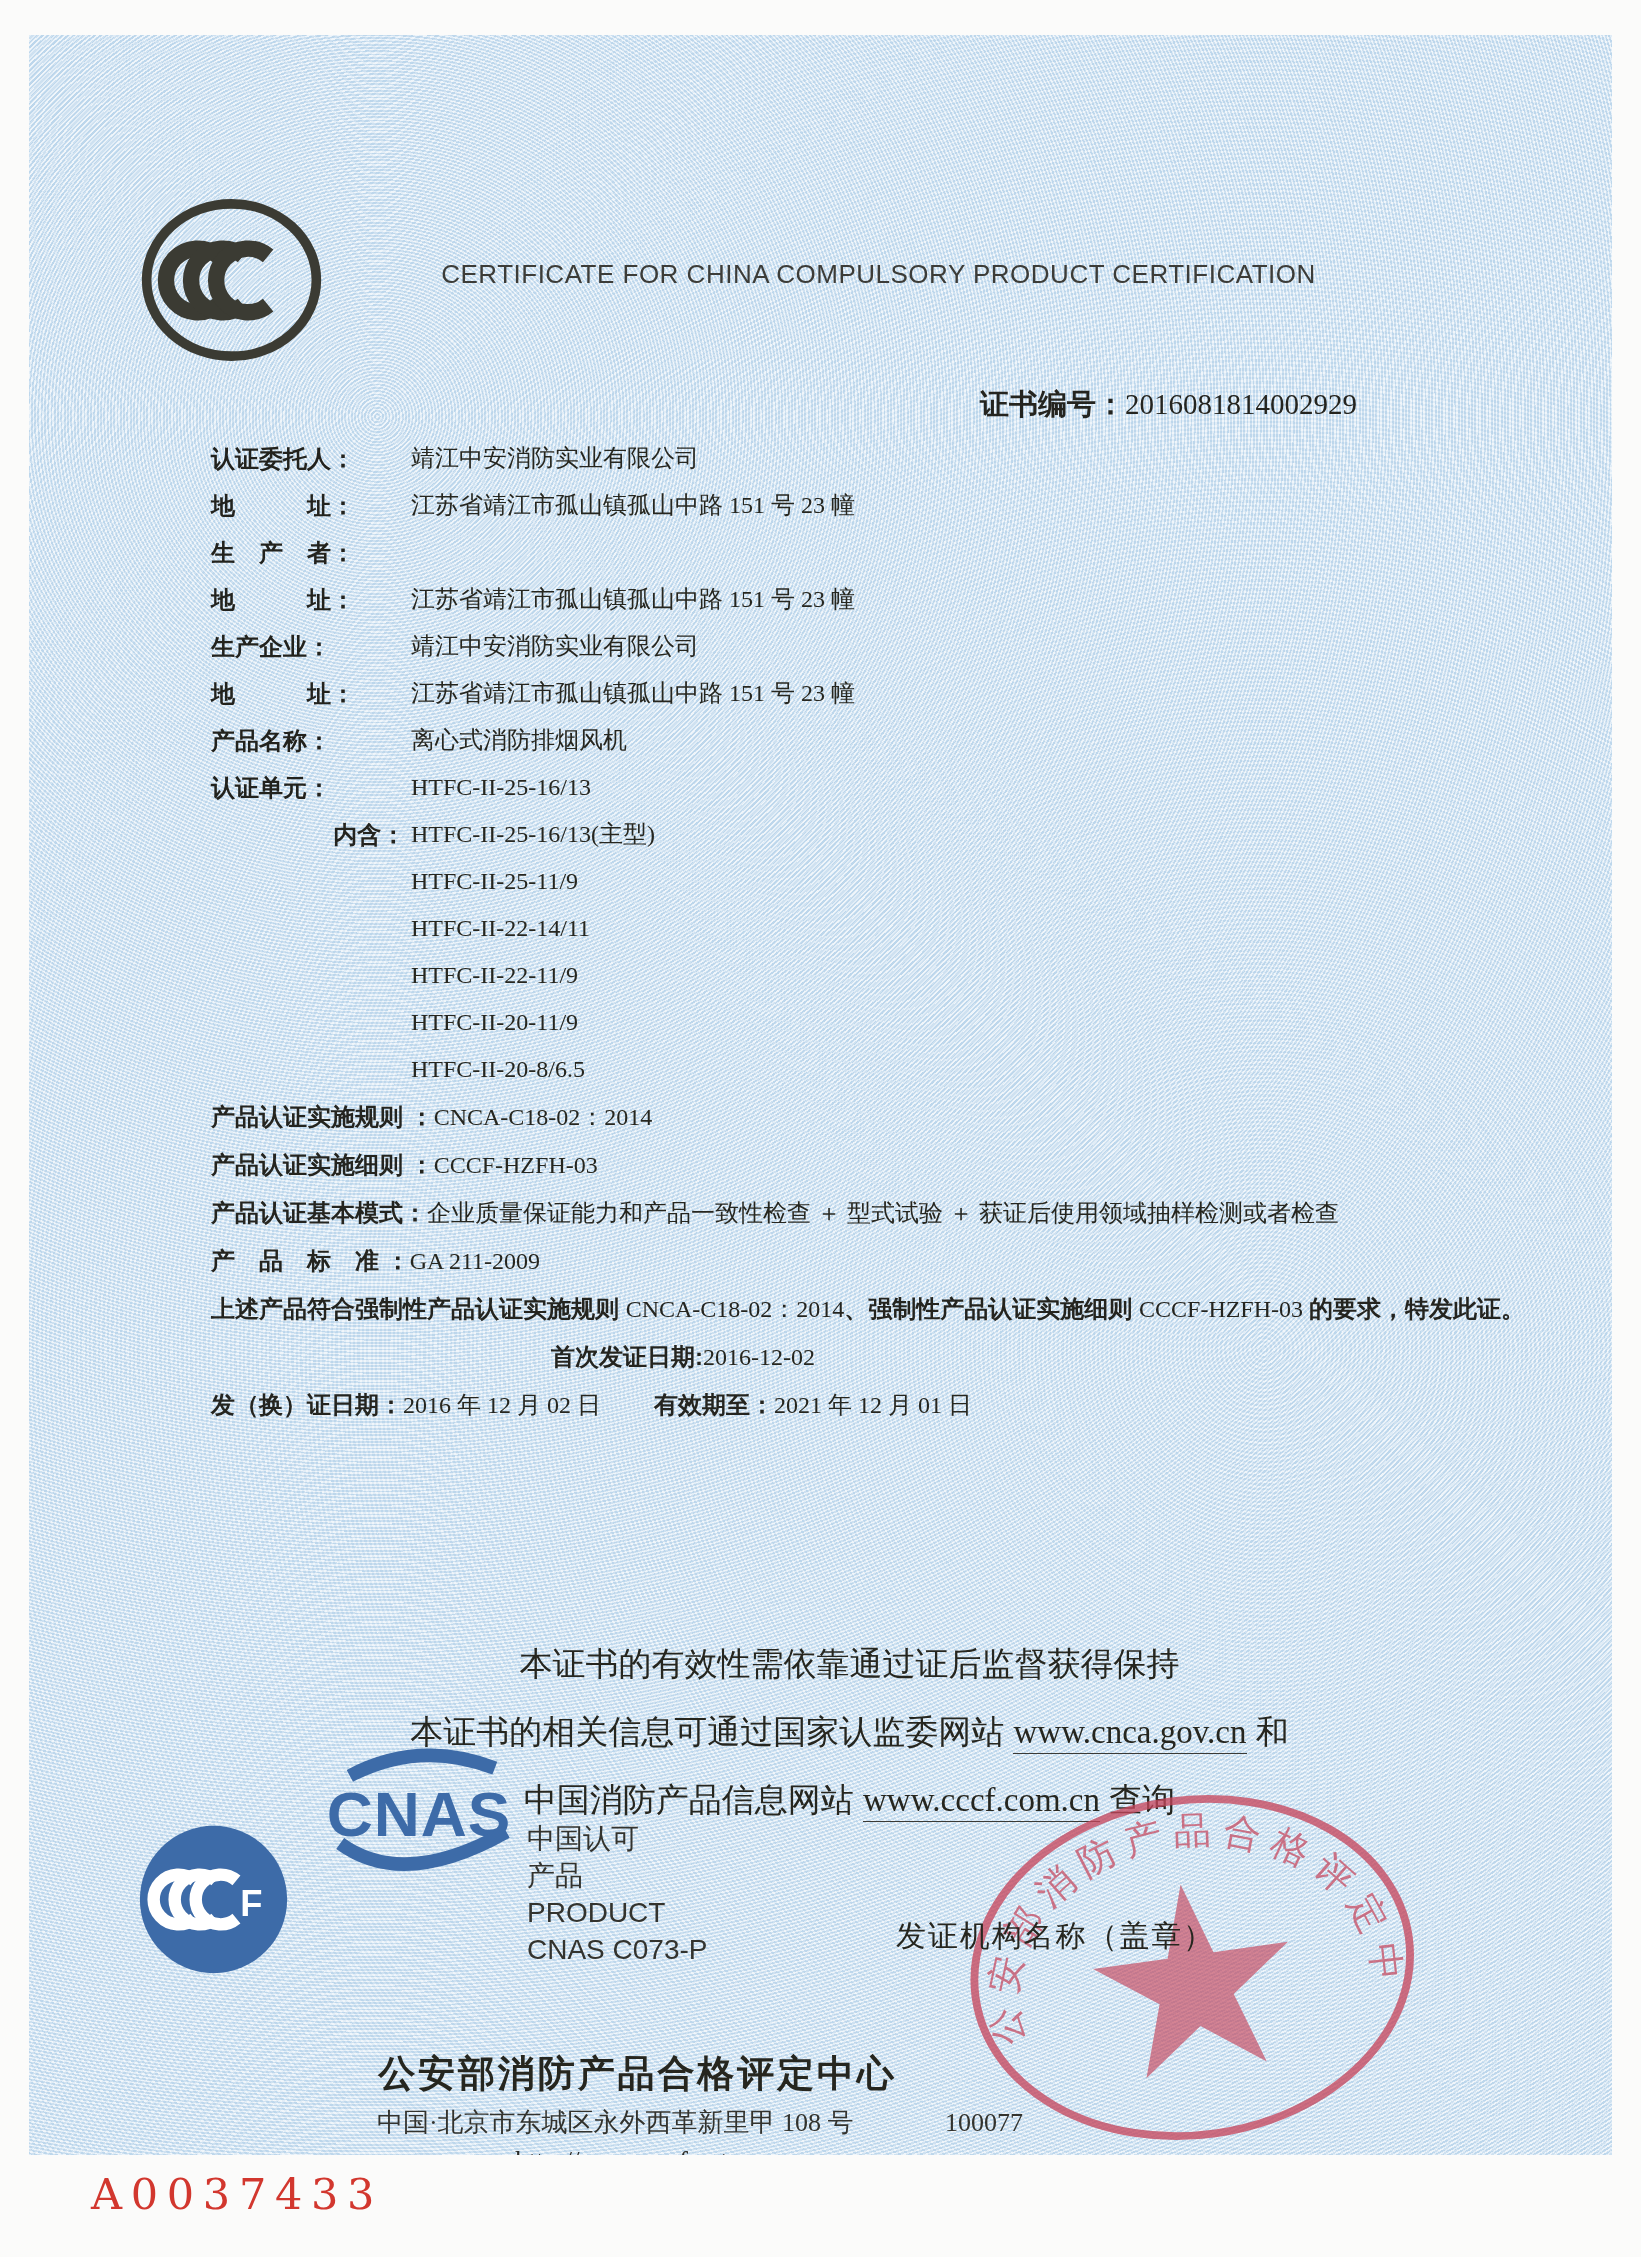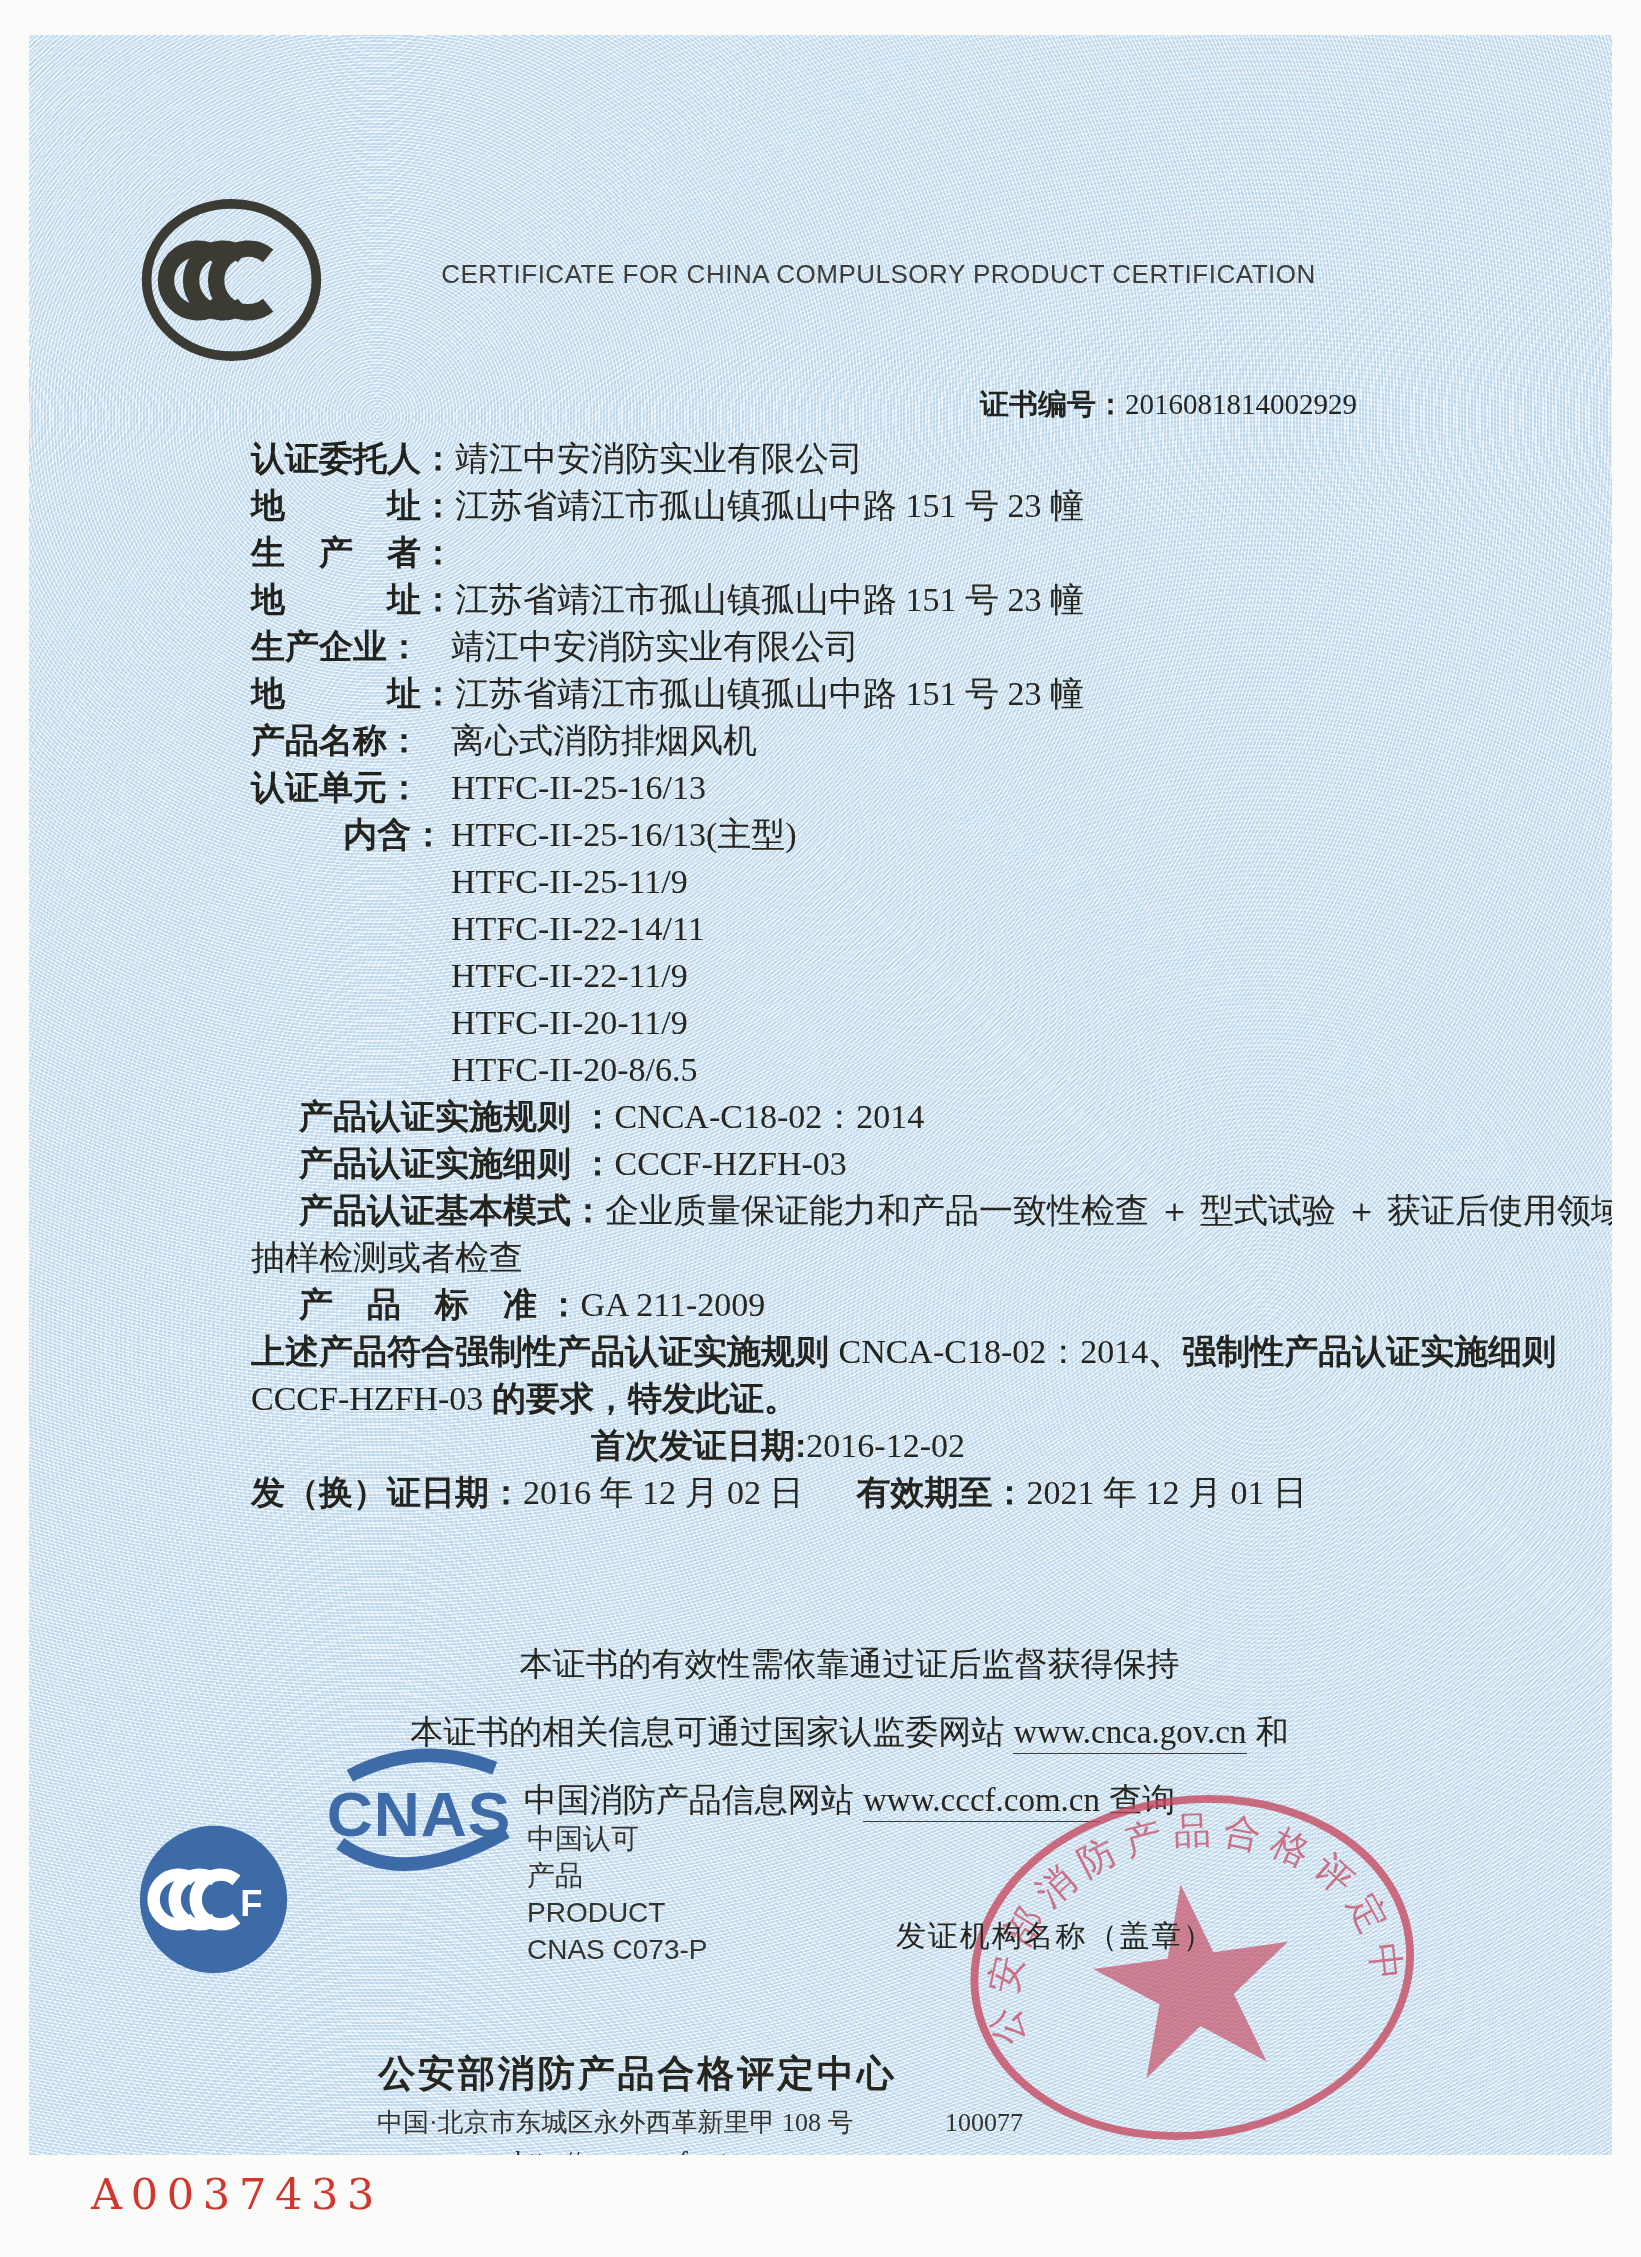--- a/index.html
+++ b/index.html
@@ -27,29 +27,29 @@
 
   
   .head { position:absolute; left:280px; top:209px; width:1139px; text-align:center; }
   .title { font-size:45px; font-weight:700; letter-spacing:6.8px; color:#2c2c26; }
   .subtitle { margin-top:15.4px; font-size:26px; letter-spacing:0.5px; color:#3c3c38; font-family:"Liberation Sans", sans-serif; }
 
   .certno { position:absolute; left:951px; top:350px; font-size:29px; white-space:nowrap; }
   .certno .lbl { font-weight:600; }
 
   
-  .main { position:absolute; left:182px; top:400px; width:1427px; font-size:34px; line-height:47px;padding-left:40px; }
+  .main { position:absolute; left:182px; top:400px; width:1427px; font-size:24px; line-height:47px; }
   .f-row { display:flex; }
   .f-label { flex:0 0 200px; font-weight:700; font-family:"Liberation Sans", sans-serif; white-space:pre; color:#22221d; }
   .f-value { font-family:"Liberation Serif", serif; color:#26261f; }
   .m-row { display:flex; }
   .m-label { flex:0 0 200px; text-align:right; padding-right:5.8px; font-weight:700; font-family:"Liberation Sans", sans-serif; }
   .m-items { }
   .m-items div { }
-  .rule-row .f-label2 { font-weight:700; font-family:"Liberation Sans", sans-serif;margin-left:48px; }
+  .rule-row .f-label2 { font-weight:700; font-family:"Liberation Sans", sans-serif; }
   .rule-row { }
   .stmt { font-weight:700; font-family:"Liberation Sans", sans-serif; }
   .stmt .code { font-weight:400; font-family:"Liberation Serif", serif; }
   .first-date { margin-left:340px; }
   .first-date .f-label2, .issue-row .f-label2 { font-weight:700; font-family:"Liberation Sans", sans-serif; }
   .gap55 { display:inline-block; width:53px; }
 
   
   .notices { position:absolute; left:29px; top:1595px; width:1583px; text-align:center; font-size:33px; line-height:68px; color:#26261f; font-family:"Liberation Sans", sans-serif; }
   .notices .url { font-family:"Liberation Serif", serif; border-bottom:1.9px solid #3a3a36; padding-bottom:2.9px; }

